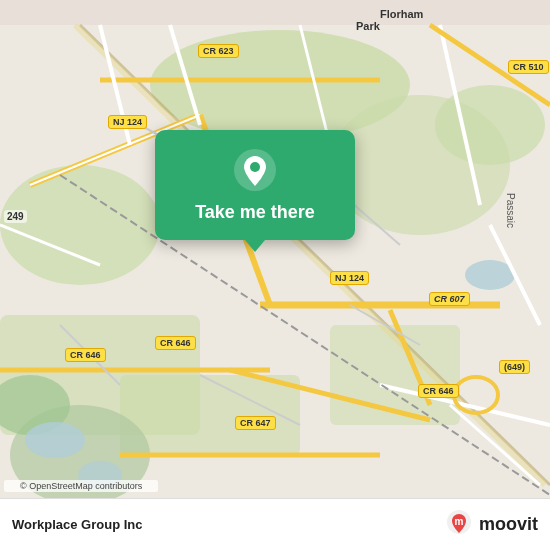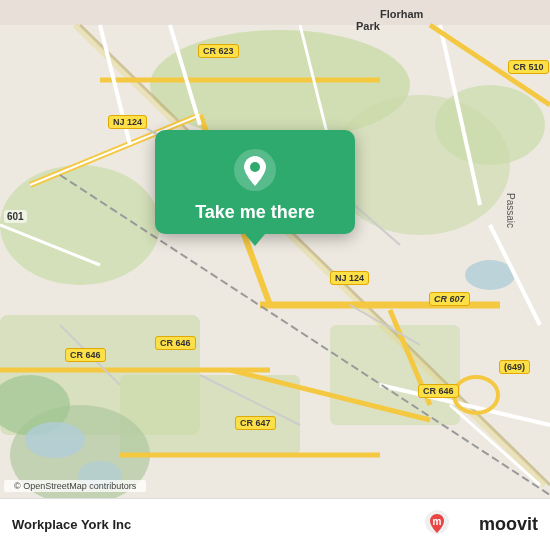--- a/index.html
+++ b/index.html
@@ -54,21 +54,21 @@
     }
 
     
     #popup-card {
       position: absolute;
       top: 130px;
       left: 155px;
       width: 200px;
       background: #2eaa6e;
       border-radius: 10px;
-      padding: 18px 16px 10px;
+      padding: 18px 16px 16px;
       display: flex;
       flex-direction: column;
       align-items: center;
       box-shadow: 0 4px 16px rgba(0,0,0,0.3);
       z-index: 10;
     }
 
     #popup-card::after {
       content: '';
       position: absolute;
@@ -134,32 +134,31 @@
 
     .moovit-m {
       width: 32px;
       height: 32px;
     }
 
     .moovit-text {
       font-size: 18px;
       font-weight: bold;
       color: #222;
-      margin-left: 22px;
     }
 
     
     #attribution {
       position: absolute;
       bottom: 58px;
       left: 4px;
       font-size: 9px;
       color: #444;
       background: rgba(255,255,255,0.75);
-      padding: 1px 10px;
+      padding: 1px 16px;
       border-radius: 2px;
       z-index: 15;
     }
   </style>
 </head>
 <body>
 
 <div id="map-container">
 
   <svg class="map-bg" viewBox="0 0 550 500" xmlns="http://www.w3.org/2000/svg">
@@ -224,42 +223,42 @@
   <div class="road-label-yellow" style="top:115px; left:65px;">NJ 124</div>
   <div class="road-label-yellow" style="top:271px; left:287px;">NJ 124</div>
   <div class="road-label-yellow" style="top:44px; left:155px;">CR 623</div>
   <div class="road-label-yellow" style="top:60px; left:465px;">CR 510</div>
   <div class="road-label-yellow" style="top:336px; left:112px;">CR 646</div>
   <div class="road-label-yellow" style="top:348px; left:22px;">CR 646</div>
   <div class="road-label-yellow" style="top:384px; left:375px;">CR 646</div>
   <div class="road-label-yellow" style="top:416px; left:192px;">CR 647</div>
   <div class="road-label-yellow" style="top:292px; left:386px;font-style:italic;">CR 607</div>
   <div class="road-label-yellow" style="top:360px; left:456px;">(649)</div>
-  <div class="road-label" style="top:210px; left:4px;">601</div>
+  <div class="road-label" style="top:210px; left:4px;">249</div>
 
   <div style="position:absolute; top:8px; left:352px; font-size:11px; font-weight:bold; color:#333;padding-left:28px;">Florham</div>
   <div style="position:absolute; top:20px; left:356px; font-size:11px; font-weight:bold; color:#333;">Park</div>
   <div style="position:absolute; top:193px; left:505px; font-size:10px; color:#555; writing-mode:vertical-rl;">Passaic</div>
 
   <div id="popup-card">
 
     <svg class="pin-icon" viewBox="0 0 44 44" xmlns="http://www.w3.org/2000/svg">
       <circle cx="22" cy="22" r="21" fill="rgba(255,255,255,0.2)"></circle>
       <path d="M22 8 C16 8 11 13 11 19 C11 26 22 38 22 38 C22 38 33 26 33 19 C33 13 28 8 22 8Z" fill="white"></path>
       <circle cx="22" cy="19" r="5" fill="#2eaa6e"></circle>
     </svg>
     <span class="popup-text">Take me there</span>
   </div>
 
   <div id="attribution">© OpenStreetMap contributors</div>
 
   <div id="bottom-bar">
     <div id="bottom-bar-left">
       <div>
-        <div class="bottom-title">Workplace York Inc</div>
+        <div class="bottom-title">Workplace Group Inc</div>
       </div>
     </div>
     <div class="moovit-logo">
 
       <svg class="moovit-m" viewBox="0 0 32 32" xmlns="http://www.w3.org/2000/svg">
         <circle cx="16" cy="13" r="12" fill="#f0f0f0"></circle>
         <path d="M16 5 C12 5 9 8 9 12 C9 17 16 24 16 24 C16 24 23 17 23 12 C23 8 20 5 16 5Z" fill="#e84545"></path>
         <text x="16" y="16" text-anchor="middle" font-size="10" font-weight="bold" fill="white" font-family="Arial">m</text>
       </svg>
       <span class="moovit-text">moovit</span>

